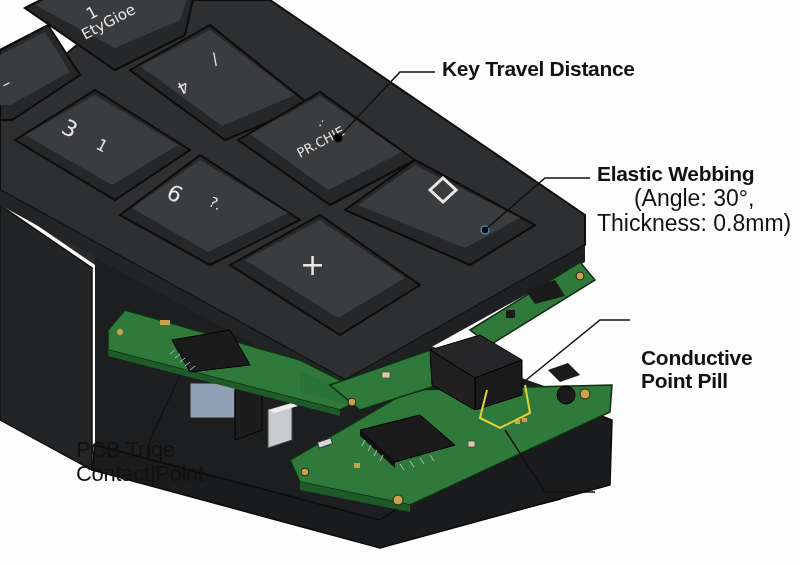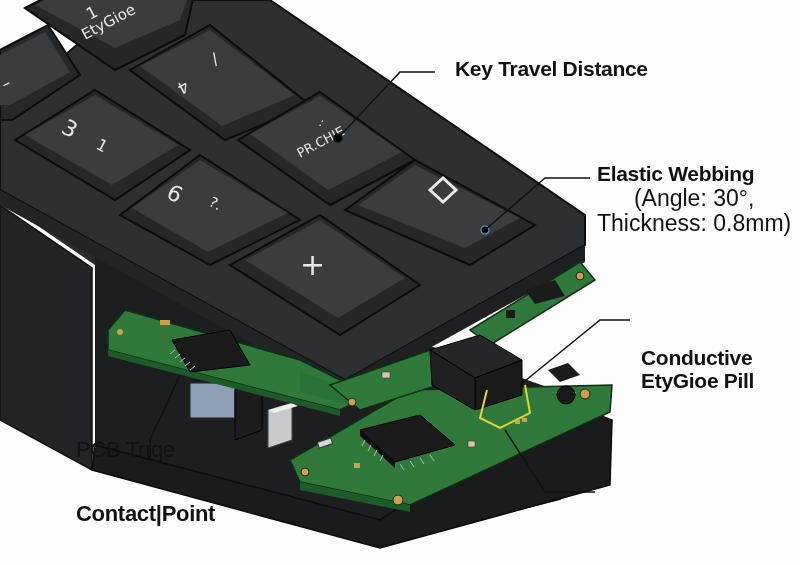--- a/index.html
+++ b/index.html
@@ -158,34 +158,34 @@
   <g stroke="#111" stroke-width="1.5" fill="none">
     <polyline points="338,138 400,72 435,72"></polyline>
     <circle cx="338" cy="138" r="4" fill="#000"></circle>
     <polyline points="485,230 545,178 590,178"></polyline>
     <polyline points="520,385 600,320 630,320"></polyline>
     <polyline points="180,375 150,440 150,460"></polyline>
     <polyline points="505,430 545,492 595,492"></polyline>
   </g>
 </svg>
 
-<div class="label" style="left:442px;top:58px;margin-left:13px;">
+<div class="label" style="left:442px;top:58px;">
   <span class="title">Key Travel Distance</span>
 </div>
 
 <div class="label" style="left:597px;top:163px;">
   <span class="title">Elastic Webbing</span>
   <span class="sub">(Angle: 30°,</span>
   <span class="sub">Thickness: 0.8mm)</span>
 </div>
 
 <div class="label" style="left:641px;top:307px;margin-top:40px;">
   <span class="title">Conductive</span>
-  <span class="title">EtyGioe Pill</span>
+  <span class="title">Point Pill</span>
 </div>
 
 <div class="label" style="left:76px;top:438px;">
   <span class="title" style="font-weight:normal;font-size:22px;">PCB Trıqe</span>
-  <span class="title" style="font-weight:bold;font-size:22px;margin-top:40px;">Contact|Point</span>
+  <span class="title" style="font-weight:normal;font-size:22px;">Contact|Point</span>
 </div>
 
 
 </div>
 
 </body></html>

